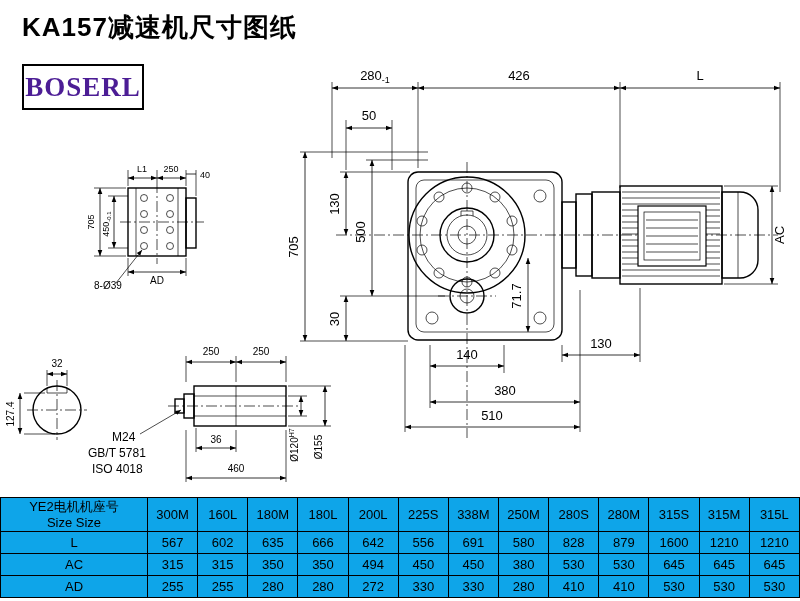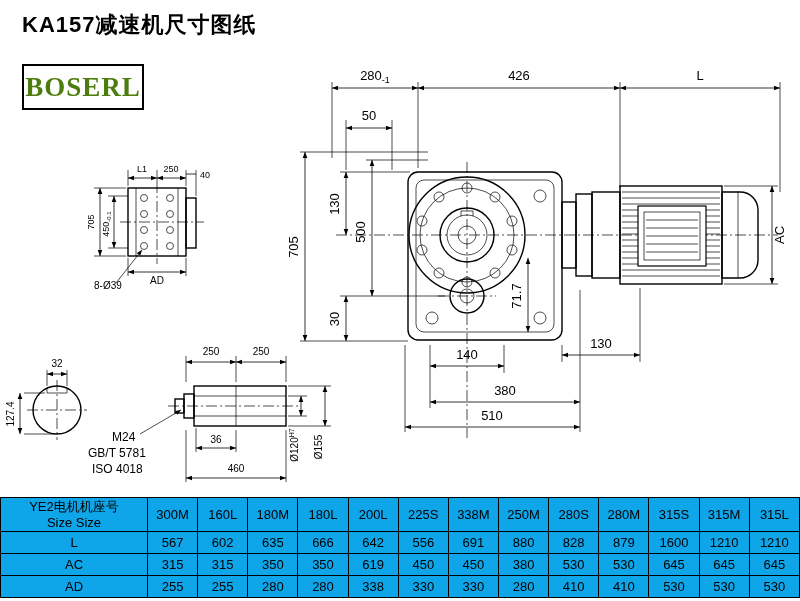--- a/index.html
+++ b/index.html
@@ -1,21 +1,21 @@
 <!DOCTYPE html>
 <html><head>
 <meta charset="utf-8">
 <style>
   html,body{margin:0;padding:0;}
   body{
     width:800px;height:601px;position:relative;background:#ffffff;
     font-family:"Liberation Sans",sans-serif;color:#000;overflow:hidden;
   }
   .title{
-    position:absolute;left:22px;top:10px;font-size:22px;font-weight:bold;
+    position:absolute;left:22px;top:10px;font-size:26px;font-weight:bold;
     letter-spacing:1px;font-family:"Liberation Sans",sans-serif;
   }
   .logo{
     position:absolute;left:22px;top:64px;width:118px;height:42px;
     border:2px solid #000;display:flex;align-items:center;justify-content:center;
     font-family:"Liberation Serif",serif;font-weight:bold;font-size:27px;
     letter-spacing:1px;
   }
   svg.drawing{position:absolute;left:0;top:0;}
   svg text{font-family:"Liberation Sans",sans-serif;font-size:13px;fill:#000;}
@@ -35,21 +35,21 @@
   }
   .size-table thead tr{height:34px}
   .size-table tbody tr{height:22px}
   .size-table th:first-child,.size-table td:first-child{width:146px}
   .size-table thead th:first-child div{line-height:16px;font-size:13px}
 </style>
 </head>
 <body>
 
 <div class="title">KA157减速机尺寸图纸</div>
-<div class="logo" style="color: #4d7c0f;">
+<div class="logo" style="color: #4c1d95;">
   <span>BOSERL</span>
 </div>
 
 <svg class="drawing" width="800" height="497" viewBox="0 0 800 497">
   <defs>
     <marker id="ah" viewBox="0 0 10 10" refX="9" refY="5" markerWidth="9" markerHeight="9" orient="auto-start-reverse">
       <path d="M0,1.5 L9,5 L0,8.5 z" fill="#000"></path>
     </marker>
   </defs>
 
@@ -313,50 +313,50 @@
     <tbody>
       <tr>
         <td>L</td>
         <td>567</td>
         <td>602</td>
         <td>635</td>
         <td>666</td>
         <td>642</td>
         <td>556</td>
         <td>691</td>
-        <td>880</td>
+        <td>580</td>
         <td>828</td>
         <td>879</td>
         <td>1600</td>
         <td>1210</td>
         <td>1210</td>
       </tr>
       <tr>
         <td>AC</td>
         <td>315</td>
         <td>315</td>
         <td>350</td>
         <td>350</td>
-        <td>619</td>
+        <td>494</td>
         <td>450</td>
         <td>450</td>
         <td>380</td>
         <td>530</td>
         <td>530</td>
         <td>645</td>
         <td>645</td>
         <td>645</td>
       </tr>
       <tr>
         <td>AD</td>
         <td>255</td>
         <td>255</td>
         <td>280</td>
         <td>280</td>
-        <td>338</td>
+        <td>272</td>
         <td>330</td>
         <td>330</td>
         <td>280</td>
         <td>410</td>
         <td>410</td>
         <td>530</td>
         <td>530</td>
         <td>530</td>
       </tr>
     </tbody>

